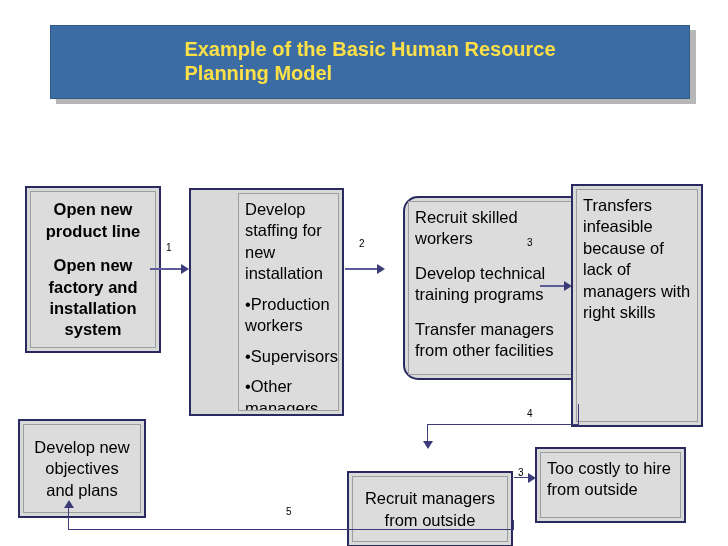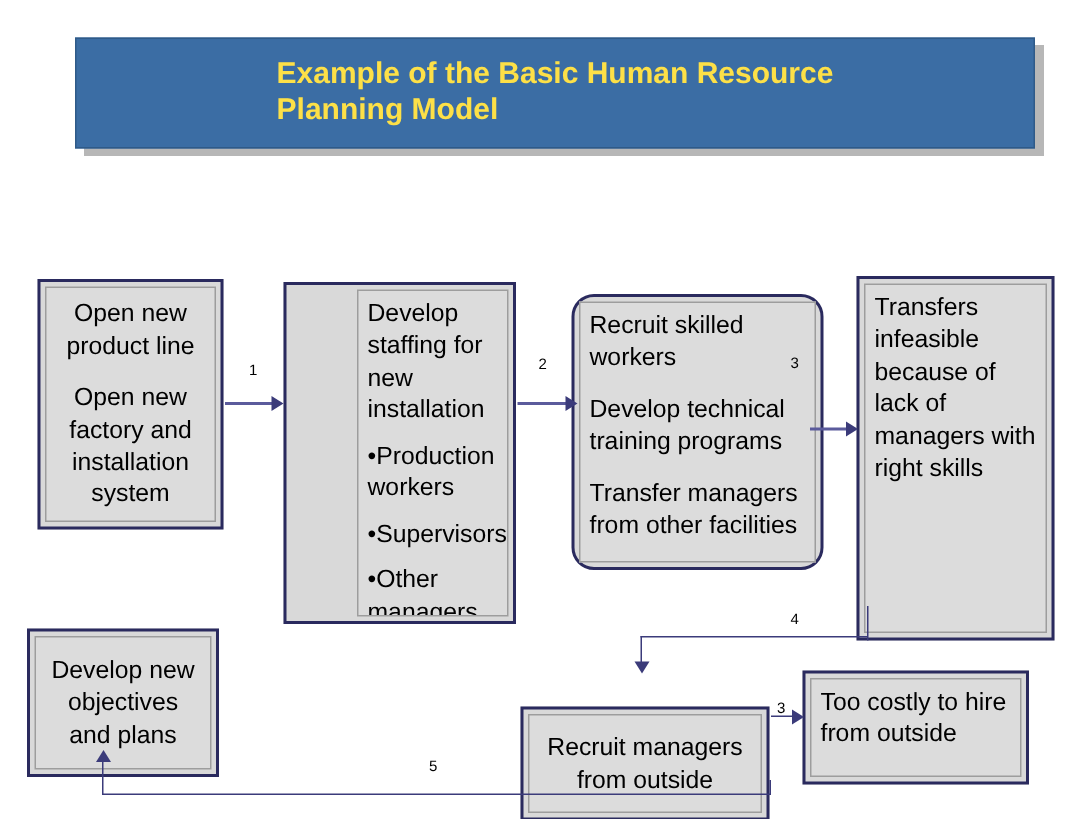--- a/index.html
+++ b/index.html
@@ -149,38 +149,38 @@
 <div id="slide">
 
   <div class="title-shadow"></div>
   <div class="title-banner">
     <div class="title-text">
       <div>Example of the Basic Human Resource</div>
       <div>Planning Model</div>
     </div>
   </div>
 
-  <div class="pbox" style="left:25px; top:186px; width:124px; height:167px;">
+  <div class="pbox" style="left:25px; top:186px; width:136px; height:167px;font-weight:bold;">
     <div class="pbox-inner center">
       <p class="ptext">Open new product line</p>
       <p class="ptext">Open new factory and installation system</p>
     </div>
   </div>
 
   <div class="pbox" style="left:189px; top:188px; width:155px; height:228px;padding-left:47px;">
     <div class="pbox-inner top-left">
       <p class="ptext">Develop staffing for new installation</p>
       <p class="bullet"><span class="dot">•</span><span>Production workers</span></p>
       <p class="bullet"><span class="dot">•</span><span>Supervisors</span></p>
       <p class="bullet"><span class="dot">•</span><span>Other managers</span></p>
       <p class="bullet"><span class="dot">•</span><span>Technical staff</span></p>
     </div>
   </div>
 
-  <div class="pbox" style="left:381px; top:196px; width:168px; height:184px;border-radius:15px;">
+  <div class="pbox" style="left:403px; top:196px; width:182px; height:184px;border-radius:15px;">
     <div class="pbox-inner top-left">
       <p class="ptext">Recruit skilled workers</p>
       <p class="ptext">Develop technical training programs</p>
       <p class="ptext">Transfer managers from other facilities</p>
     </div>
   </div>
 
   <div class="pbox" style="left:571px; top:184px; width:132px; height:243px;">
     <div class="pbox-inner top-left">
       <p class="ptext tight">Transfers infeasible because of lack of managers with right skills</p>

